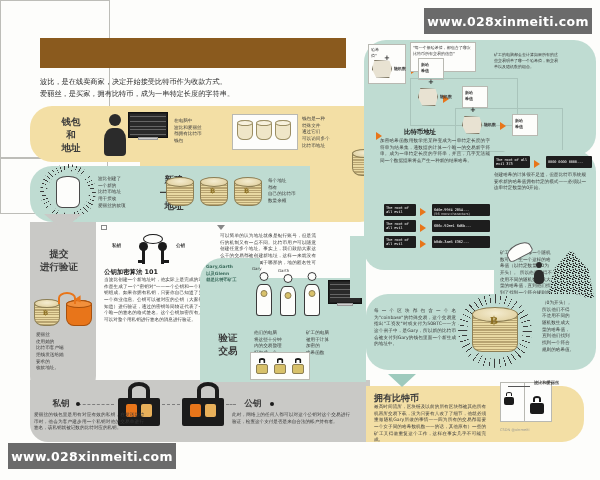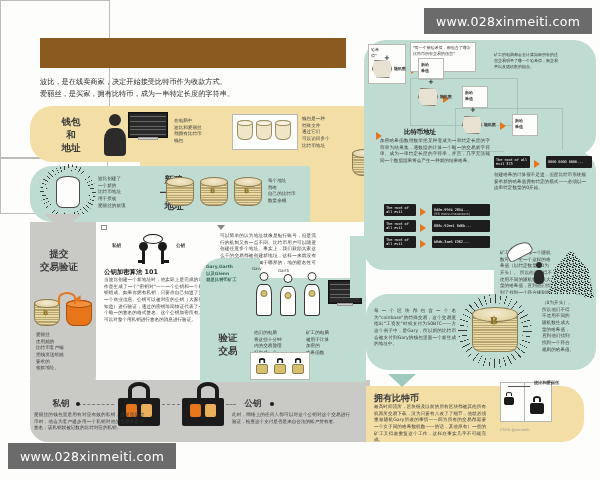--- a/index.html
+++ b/index.html
@@ -12,21 +12,21 @@
   #root { position: relative; width: 600px; height: 480px; background: #fdfdfb; }
 
   
   .abs { position: absolute; }
 
   
   .watermark {
     background: #6b6b6b;
     color: #ffffff;
     font-family: "DejaVu Sans", sans-serif;
-    font-weight: normal;
+    font-weight: bold;
     display: flex; align-items: center; justify-content: center;
     letter-spacing: .3px;
     z-index: 90;
   }
   #wm-top { top: 8px; left: 424px; width: 168px; height: 26px; font-size: 12.5px; }
   #wm-bottom { top: 443px; left: 8px; width: 168px; height: 26px; font-size: 12.5px; }
 
   
   #title-wrap { top: 34px; left: 36px; width: 310px; height: 34px; z-index: 30; }
   #title-shadow {
@@ -270,21 +270,21 @@
 
   <div class="mini" style="top:178px;left:268px;width:46px;">每个地址<br>都有<br>自己的比特币<br>数量余额</div>
 
   <div class="panel grey" style="top:222px;left:30px;width:66px;height:172px;border-radius:0 0 18px 18px;"></div>
   <div class="abs" style="top:214px;left:44px;width:0;height:0;
        border-left:19px solid transparent;border-right:19px solid transparent;
        border-top:16px solid #c9c9c6;"></div>
 
   <div class="big-label" style="top:248px;left:30px;width:58px;">
     <div>提交</div>
-    <div>交易验证</div>
+    <div>进行验证</div>
   </div>
 
   <div class="stack" style="top:300px;left:34px;width:26px;height:26px;"></div>
   <div class="b-symbol" style="top:308px;left:43px;font-size:7px;">฿</div>
   <div class="orange-pot" style="top:300px;left:66px;width:26px;height:26px;"></div>
   <div class="abs" style="top:292px;left:58px;width:18px;height:12px;border:2px solid #e8751a;
        border-bottom:none;border-radius:50% 50% 0 0;"></div>
   <div class="arrow-r" style="top:296px;left:76px;transform:rotate(55deg);"></div>
 
   <div class="mini" style="top:332px;left:36px;width:52px;">爱丽丝<br>使用她的<br>比特币客户端<br>把钱发送给她<br>要求的<br>收款地址。</div>

